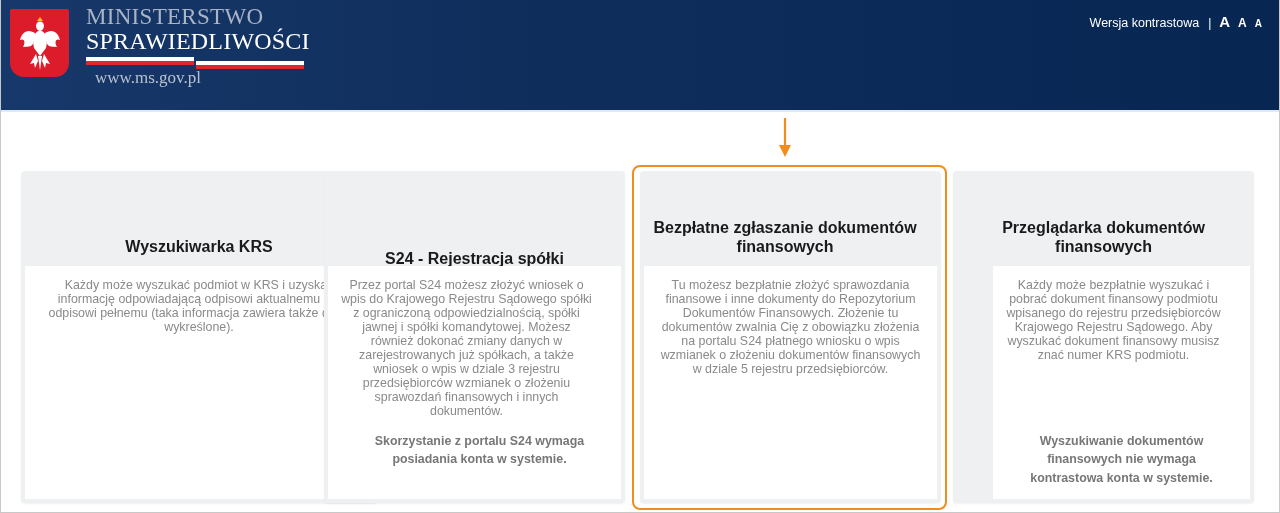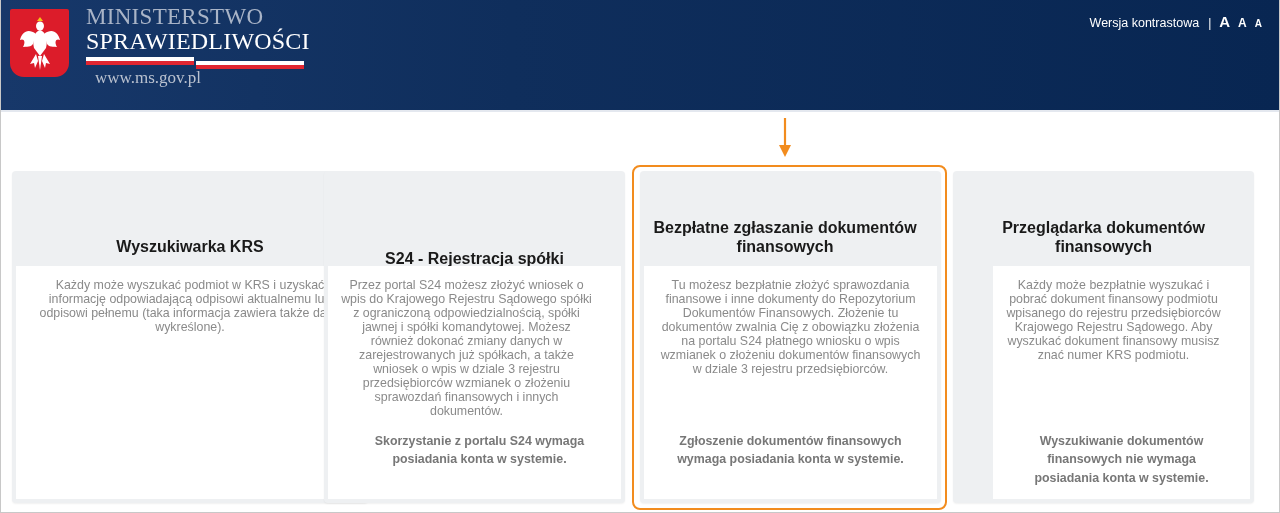--- a/index.html
+++ b/index.html
@@ -83,46 +83,45 @@
     <span class="fs fs2">A</span>
     <span class="fs fs3">A</span>
   </div>
 </div>
 
 <svg class="arrow" viewBox="0 0 14 40">
   <line x1="7" y1="0" x2="7" y2="30" stroke="#f28c1e" stroke-width="2.2"></line>
   <path d="M1 27 L7 39 L13 27 Z" fill="#f28c1e"></path>
 </svg>
 
-<div class="card" style="left:12px;width:356px;">
+<div class="card" style="left:21px;width:356px;">
   <div class="card-title">Wyszukiwarka KRS</div>
   <div class="card-body">
     <div class="desc">Każdy może wyszukać podmiot w KRS i uzyskać informację odpowiadającą odpisowi aktualnemu lub odpisowi pełnemu (taka informacja zawiera także dane wykreślone).</div>
   </div>
 </div>
 
 <div class="card" style="left:324px;width:301px;">
   <div class="card-title" style="white-space:pre-line;margin-top:31px;">S24 - Rejestracja spółki
 Inne wnioski</div>
   <div class="card-body" style="padding-left:12px;padding-right:28px;">
     <div class="desc">Przez portal S24 możesz złożyć wniosek o wpis do Krajowego Rejestru Sądowego spółki z ograniczoną odpowiedzialnością, spółki jawnej i spółki komandytowej. Możesz również dokonać zmiany danych w zarejestrowanych już spółkach, a także wniosek o wpis w dziale 3 rejestru przedsiębiorców wzmianek o złożeniu sprawozdań finansowych i innych dokumentów.</div>
     <div class="note" style="top:166px;left:30px;right:20px;">Skorzystanie z portalu S24 wymaga posiadania konta w systemie.</div>
   </div>
 </div>
 
 <div class="card" style="left:640px;width:301px;">
   <div class="card-title" style="padding-left:3px;padding-right:14px;">Bezpłatne zgłaszanie dokumentów finansowych</div>
   <div class="card-body">
-    <div class="desc">Tu możesz bezpłatnie złożyć sprawozdania finansowe i inne dokumenty do Repozytorium Dokumentów Finansowych. Złożenie tu dokumentów zwalnia Cię z obowiązku złożenia na portalu S24 płatnego wniosku o wpis wzmianek o złożeniu dokumentów finansowych w dziale 3 rejestru przedsiębiorców.</div>
-    <div class="note" style="top:166px;left:10px;right:10px;">Zgłoszenie dokumentów finansowych wymaga posiadania konta w systemie.</div>
+    <div class="desc">Tu możesz bezpłatnie złożyć sprawozdania finansowe i inne dokumenty do Repozytorium Dokumentów Finansowych. Złożenie tu dokumentów zwalnia Cię z obowiązku złożenia na portalu S24 płatnego wniosku o wpis wzmianek o złożeniu dokumentów finansowych w dziale 5 rejestru przedsiębiorców.</div>
   </div>
 </div>
 <div class="highlight"></div>
 
 <div class="card" style="left:953px;width:301px;">
   <div class="card-title" style="padding-left:40px;padding-right:40px;">Przeglądarka dokumentów finansowych</div>
   <div class="card-body" style="padding-left:12px;padding-right:28px;margin-left:36px;">
     <div class="desc">Każdy może bezpłatnie wyszukać i pobrać dokument finansowy podmiotu wpisanego do rejestru przedsiębiorców Krajowego Rejestru Sądowego. Aby wyszukać dokument finansowy musisz znać numer KRS podmiotu.</div>
-    <div class="note" style="top:166px;left:22px;right:22px;">Wyszukiwanie dokumentów finansowych nie wymaga posiadania konta w systemie.</div>
+    <div class="note" style="top:166px;left:22px;right:22px;">Wyszukiwanie dokumentów finansowych nie wymaga kontrastowa konta w systemie.</div>
   </div>
 </div>
 
 <div class="frame"></div>
 
 </body></html>

